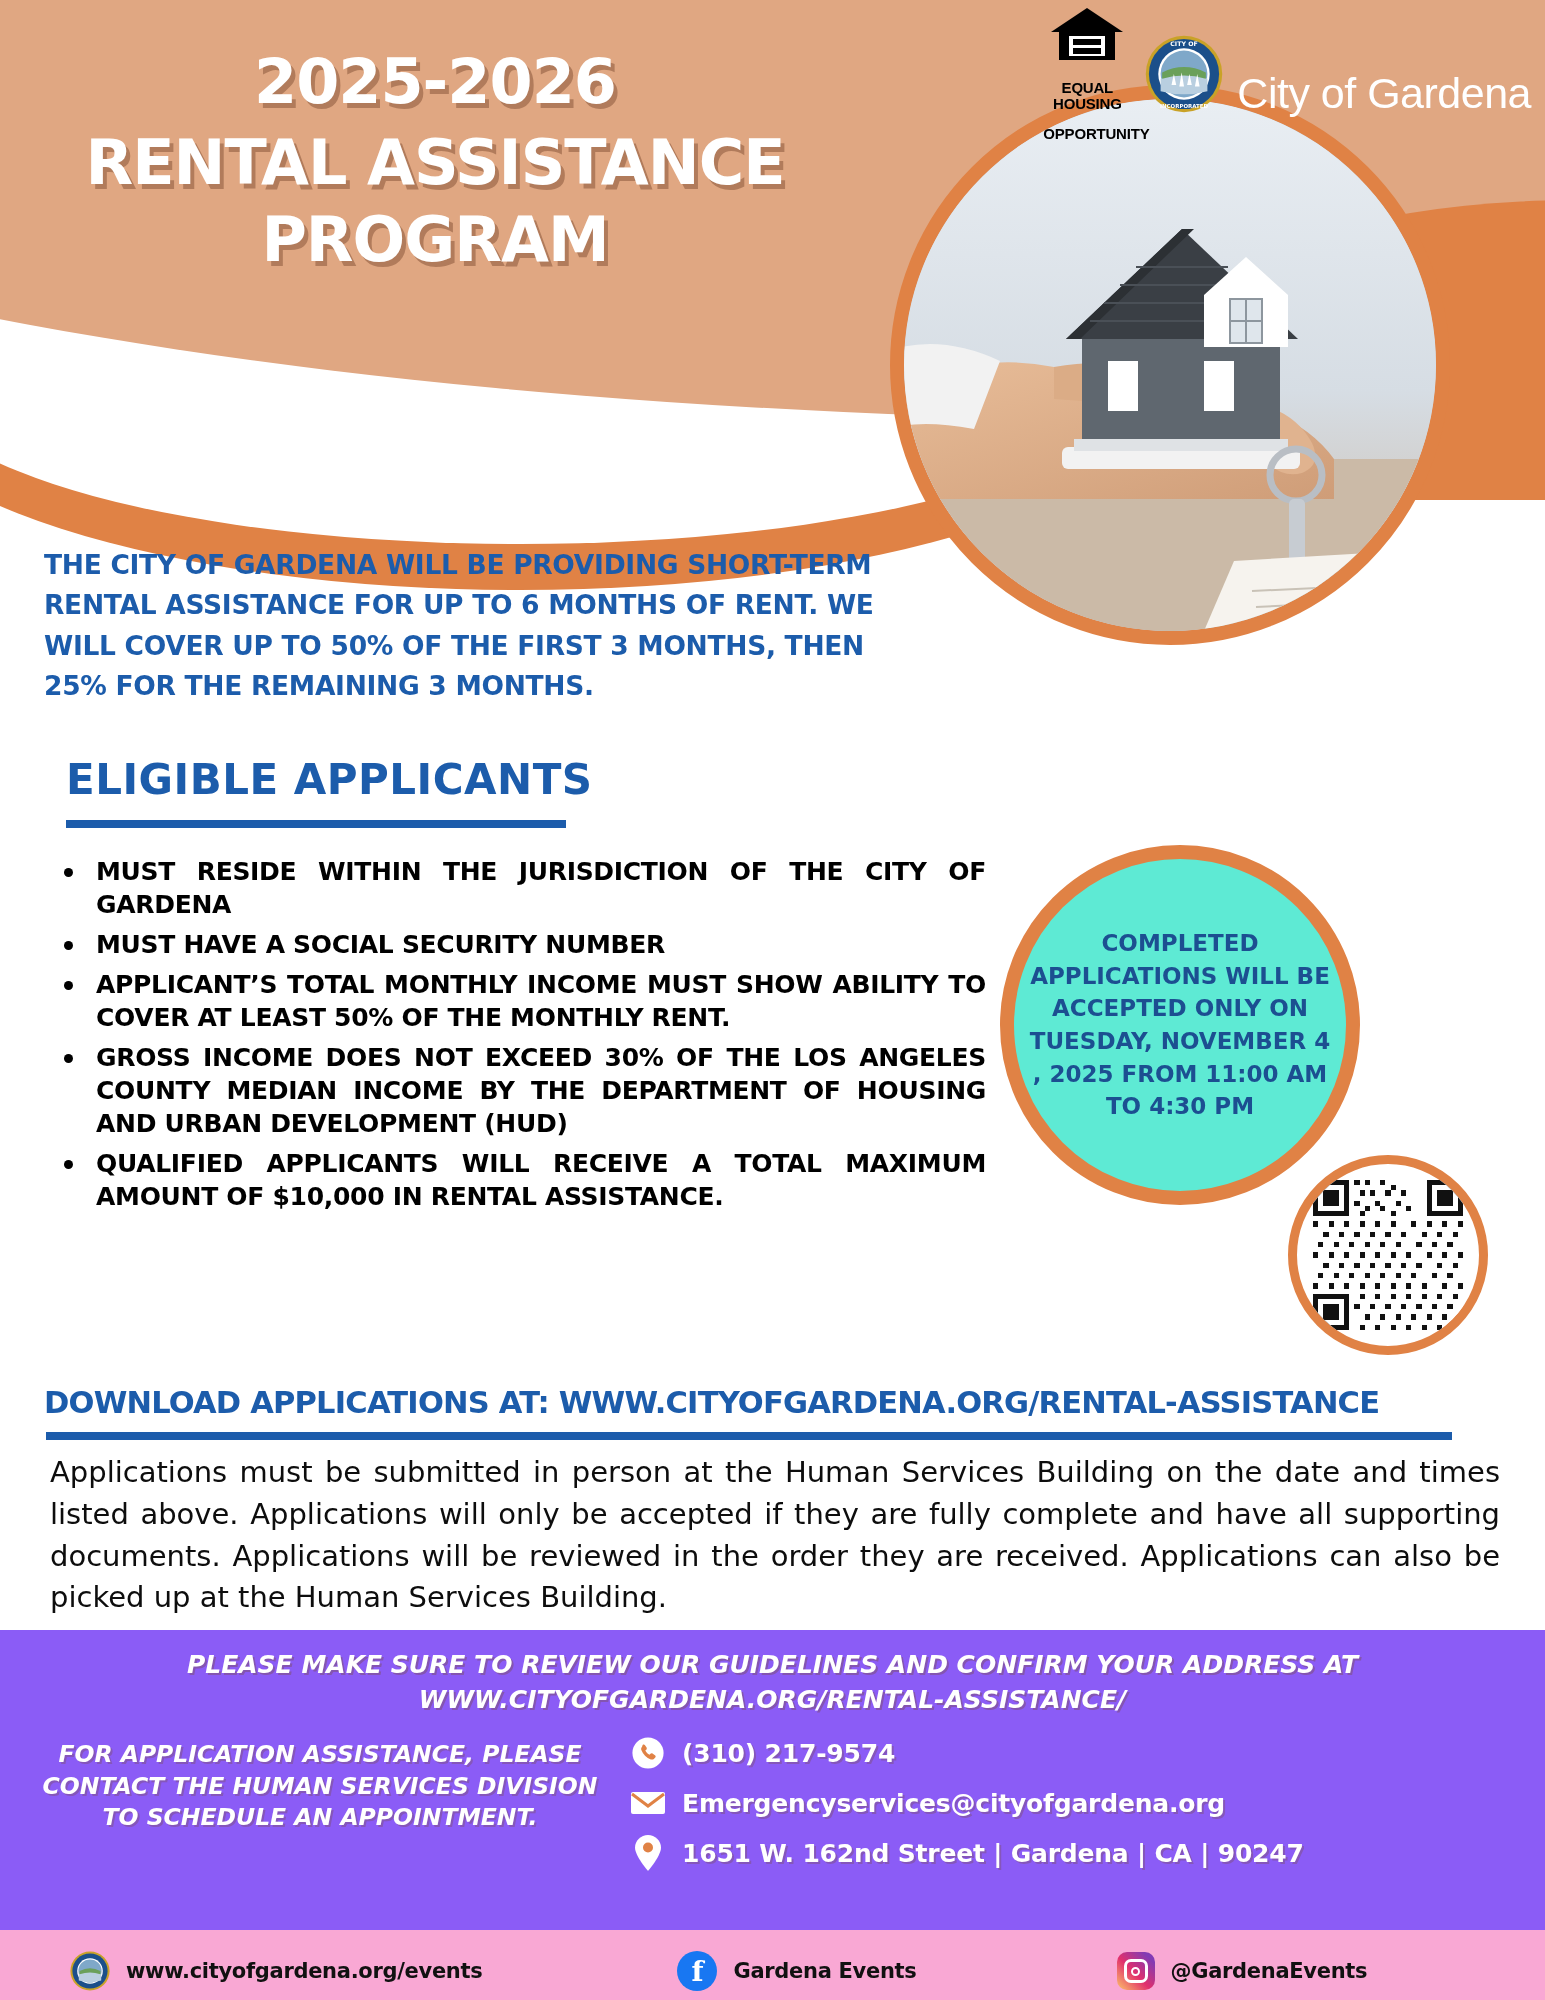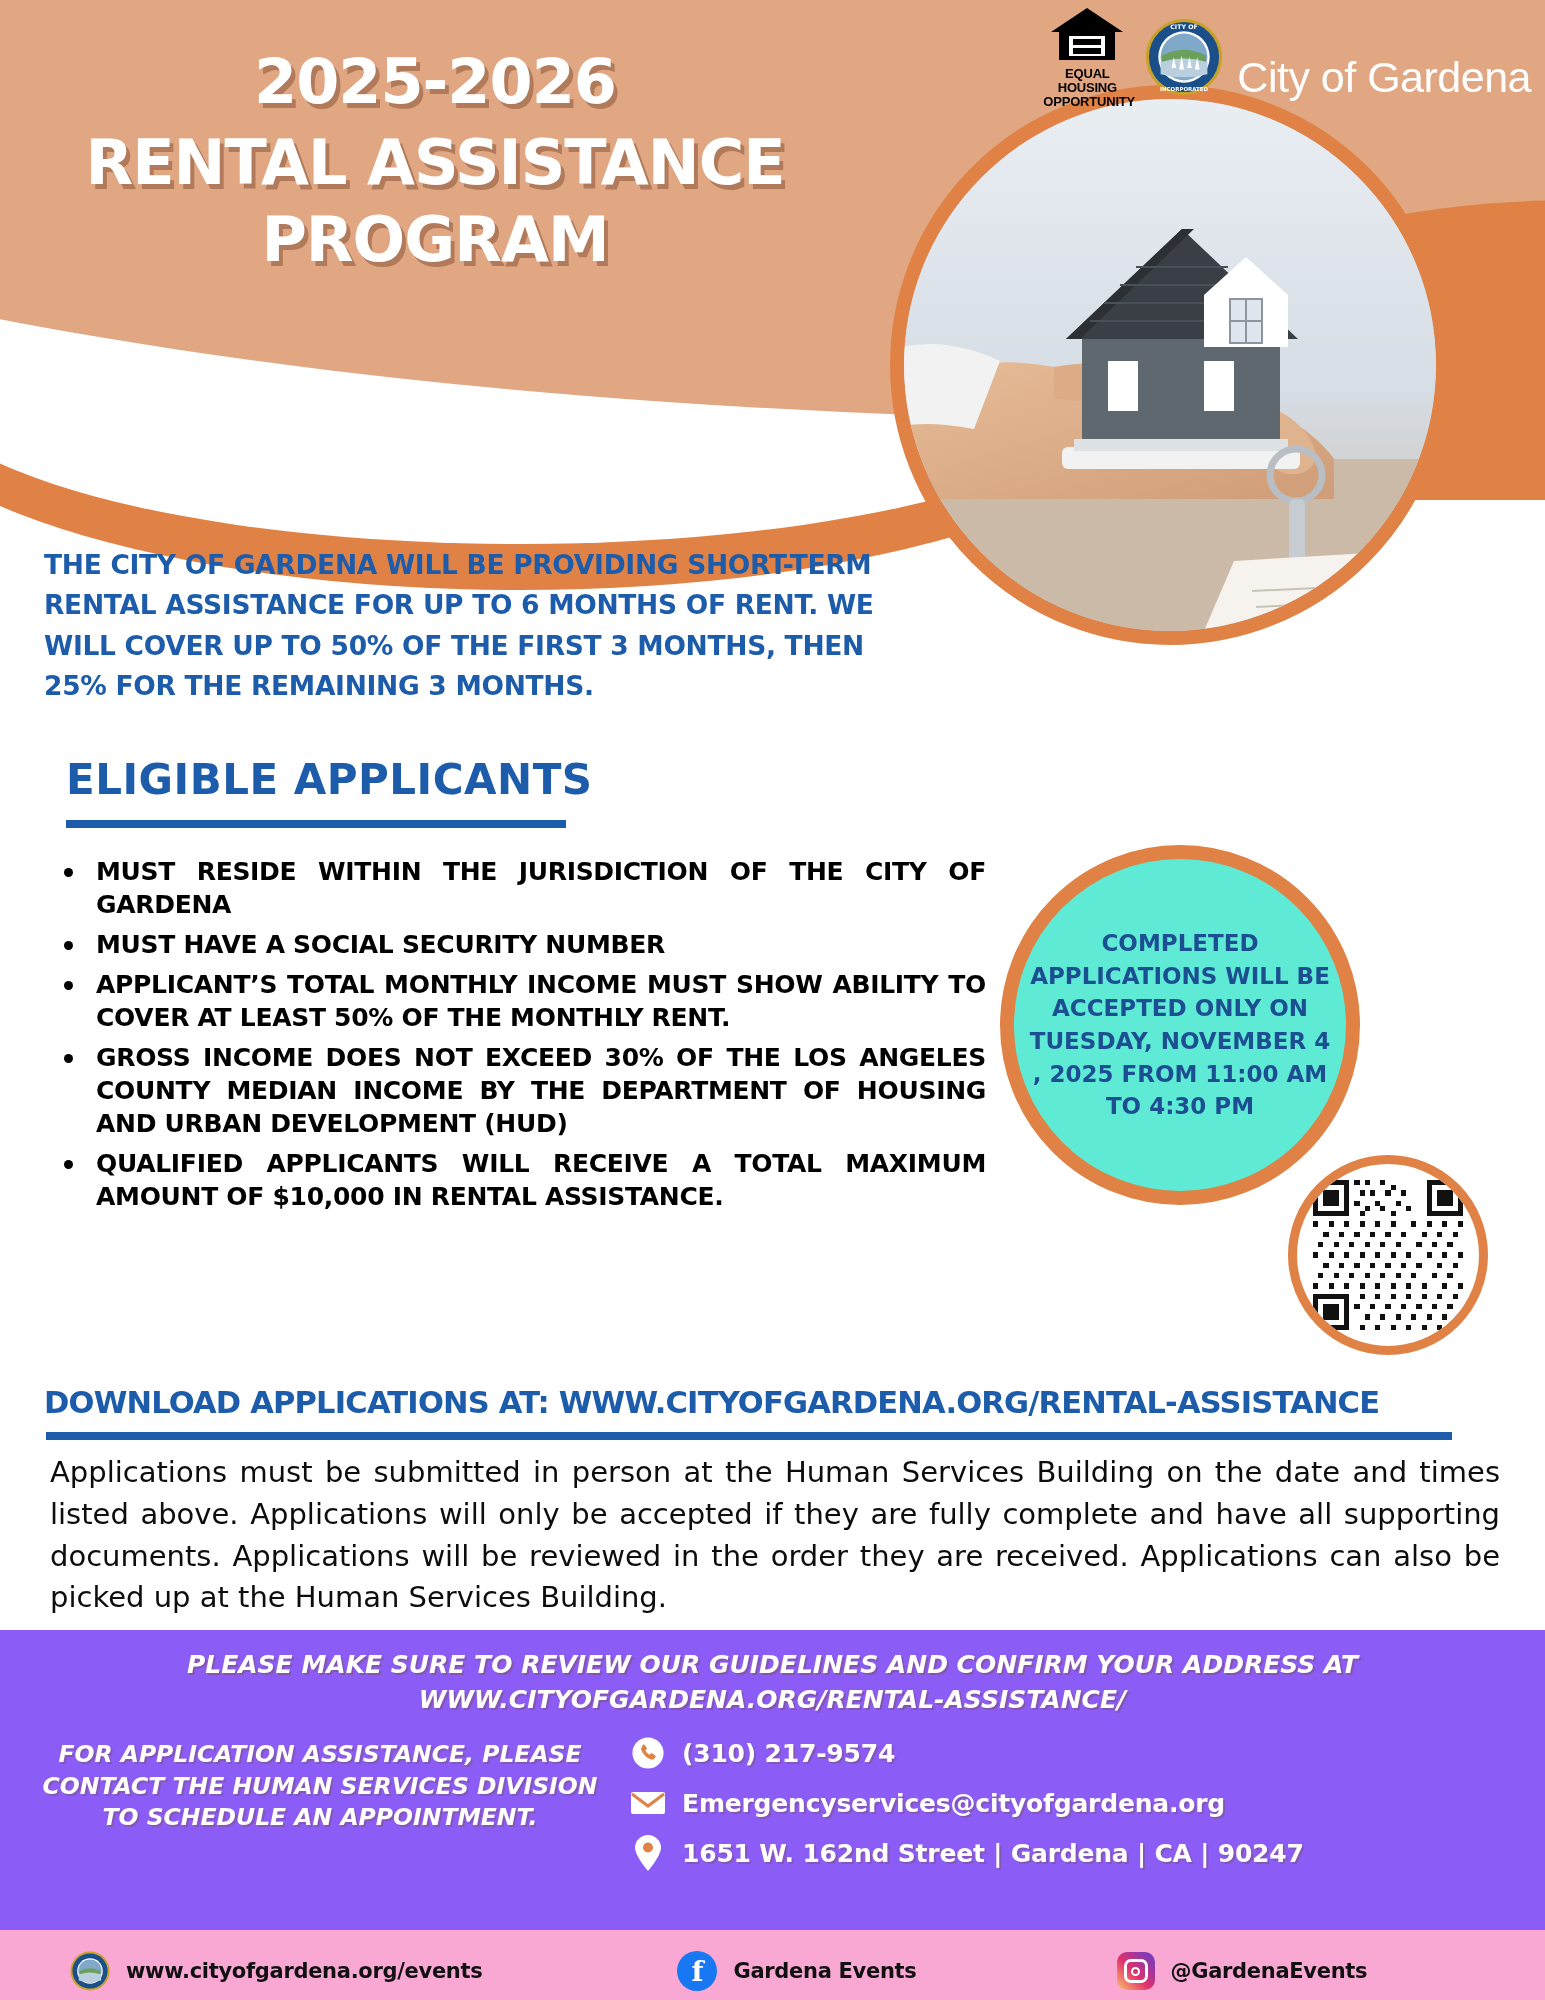--- a/index.html
+++ b/index.html
@@ -83,22 +83,22 @@
 
   
   .topright {
     position: absolute; right: 14px; top: 6px;
     display: flex; align-items: center; gap: 14px;
     z-index: 9;
   }
   .eho { width: 88px; text-align: center; }
   .eho-caption {
     font-family: "Liberation Sans", sans-serif;
-    font-size: 13px; font-weight: bold; color: #000;
-    line-height: 1.05; letter-spacing: -0.2px; margin-top: 1px;
+    font-size: 15px; font-weight: bold; color: #000;
+    line-height: 1.05; letter-spacing: -0.2px; margin-top: 14px;
   }
   .seal { width: 78px; height: 78px; }
   .city-name {
     font-family: "Liberation Sans", sans-serif;
     font-size: 43px; color: #ffffff; font-weight: 400;
     letter-spacing: -0.5px;
     margin-top: 40px;
   }
 
   

